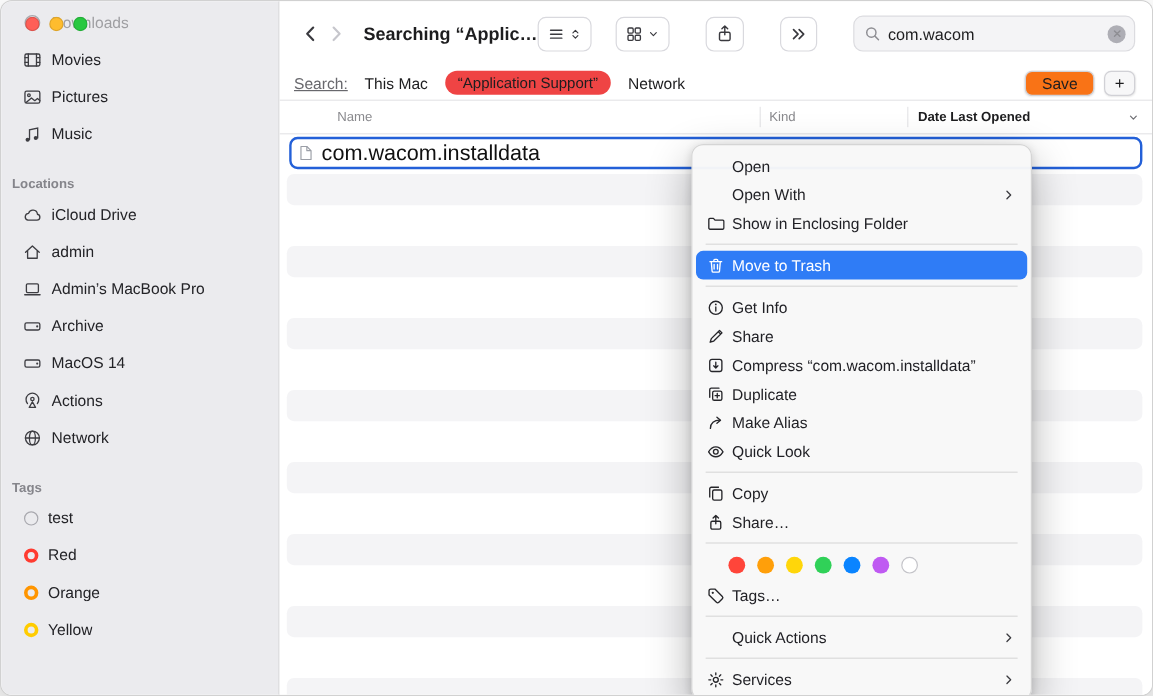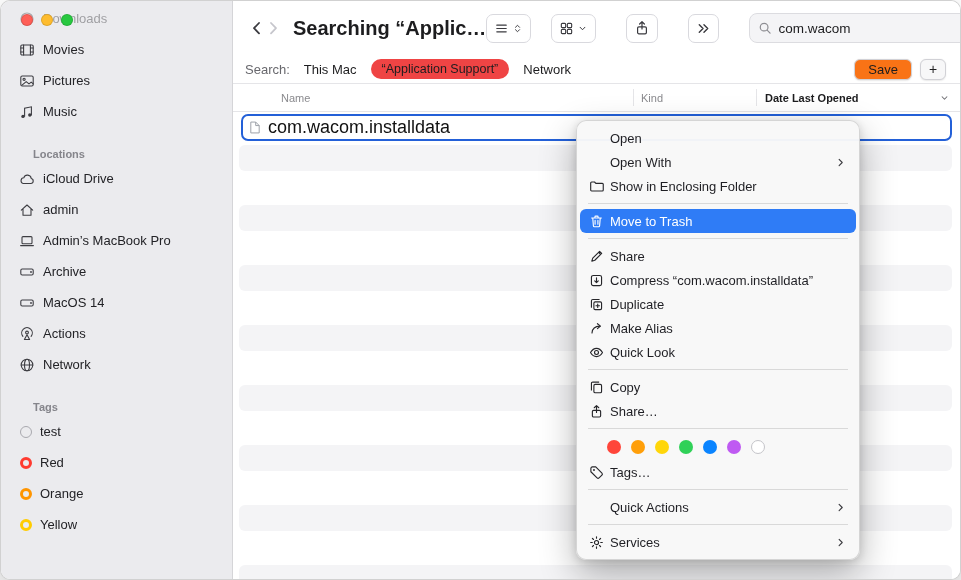--- a/index.html
+++ b/index.html
@@ -9,42 +9,42 @@
   
   .sidebar { position:absolute; left:0; top:0; bottom:0; width:232px; background:#ebebee; border-right:1px solid rgba(0,0,0,.09); padding-top:2px; }
   .traffic { position:absolute; top:13px; left:20px; display:flex; gap:8px; z-index:6; }
   .light { width:12px; height:12px; border-radius:50%; border:.5px solid rgba(0,0,0,.12); cursor:default; }
   .light.red{ background:#ff5f57; } .light.yellow{ background:#febc2e; } .light.green{ background:#28c840; }
   .sb-item { display:flex; align-items:center; height:31px; padding:0 12px 0 17px; gap:8px; font-size:13px; color:#232327; cursor:default; }
   .sb-item.obscured { opacity:.38; }
   .sb-ic { width:17px; height:16px; display:flex; align-items:center; justify-content:center; color:#3d3d42; flex:none; }
   .sb-ic svg { width:16px; height:16px; }
   .sb-lab { white-space:nowrap; overflow:hidden; text-overflow:ellipsis; }
-  .sb-header { height:36px; display:flex; align-items:flex-end; padding:0 0 3px 32px; font-size:11px; font-weight:600; color:#85858b; }
+  .sb-header { height:36px; display:flex; align-items:flex-end; padding:0 0 3px 9px; font-size:11px; font-weight:600; color:#85858b; }
   .eject { margin-left:auto; color:#6e6e73; display:flex; }
   .tagdot { width:12px; height:12px; border-radius:50%; border:3.5px solid #999; background:transparent; flex:none; margin-left:2px; }
   .tagdot.thin { border-width:1.5px; }
 
   
   .main { position:absolute; left:232px; top:0; right:0; bottom:0; background:#fff; }
   .toolbar { height:54px; display:flex; align-items:center; padding-left:16px; }
   .tb-nav { background:none; border:none; width:30px; height:30px; display:flex; align-items:center; justify-content:center; color:#3a3a3f; cursor:default; }
   .tb-nav.fwd { color:#c6c6cc; }
-  .tb-title { margin-left:12px; font-size:20px; font-weight:600; color:#1d1d1f; white-space:nowrap; }
+  .tb-title { margin-left:12px; font-size:15px; font-weight:600; color:#1d1d1f; white-space:nowrap; }
   .tb-spacer { flex:1; }
   .tb-btn { height:29px; border:1px solid #d9d9de; border-radius:7px; background:#fff; display:flex; align-items:center; justify-content:center; gap:3px; color:#3a3a3f; padding:0 7px; cursor:default; }
   .tb-btn + .tb-btn { margin-left:20px; }
   .tb-btn.gap30 { margin-left:30px; }
   .searchfield { margin-left:30px; margin-right:14px; width:235px; height:30px; background:#f4f4f6; border:1px solid #dcdce0; border-radius:8px; display:flex; align-items:center; padding:0 7px 0 8px; gap:6px; }
   .searchfield svg { flex:none; color:#8e8e93; }
   .searchfield input { flex:1; min-width:0; border:none; outline:none; background:transparent; font-size:13.5px; color:#1d1d1f; font-family:inherit; }
   .clear-btn { width:15px; height:15px; border:none; border-radius:50%; background:#aeaeb5; color:#fff; display:flex; align-items:center; justify-content:center; padding:0; cursor:default; flex:none; }
 
   .scopebar { height:29px; display:flex; align-items:center; padding:0 14px 0 12px; font-size:13px; color:#1d1d1f; border-bottom:1px solid #e5e5e8; }
-  .scope-label { color:#68686d; margin-right:14px; }
+  .scope-label { color:#68686d; margin-right:14px;text-decoration:underline; }
   .scope-opt { margin-right:14px; cursor:default; }
   .scope-pill { background:#ef4444; border-radius:12px; padding:3px 11px; font-size:12.5px; margin-right:14px; cursor:default; }
   .save-btn { margin-left:auto; font-size:13px; color:#1d1d1f; background:#f97316; border:1px solid #d1d1d6; border-radius:6px; padding:2px 13px; height:21px; box-shadow:0 .5px 1.5px rgba(0,0,0,.09); cursor:default; }
   .add-btn { margin-left:8px; width:26px; height:21px; font-size:14px; line-height:1; color:#1d1d1f; background:#f7f7f8; border:1px solid #d1d1d6; border-radius:6px; box-shadow:0 .5px 1.5px rgba(0,0,0,.09); cursor:default; }
 
   .colheader { position:relative; height:28px; border-bottom:1px solid #e5e5e8; font-size:11px; color:#8a8a8e; }
   .ch { position:absolute; top:50%; transform:translateY(-50%); cursor:default; }
   .ch.name { left:48px; } .ch.kind { left:408px; }
   .ch.date { left:532px; color:#1d1d1f; font-weight:600; display:flex; align-items:center; gap:4px; }
   .ch-sep { position:absolute; top:5px; bottom:5px; width:1px; background:#e5e5e8; }
@@ -353,20 +353,30 @@
         <svg viewBox="0 0 16 16" width="15" height="15" fill="none" stroke="currentColor" stroke-width="1.2" stroke-linecap="round" stroke-linejoin="round">
             <path d="M2.8 4.3h10.4M6.3 4.3V3.1a.8.8 0 0 1 .8-.8h1.8a.8.8 0 0 1 .8.8v1.2M4 4.3l.7 8.4a1 1 0 0 0 1 .9h4.6a1 1 0 0 0 1-.9l.7-8.4M6.5 6.8v4M9.5 6.8v4"></path>
           </svg>
       </span>
       <span>Move to Trash</span>
     </div>
     <div class="msep"></div>
 
     <div class="mi">
       <span class="mic">
+        <svg viewBox="0 0 16 16" width="15" height="15" fill="none" stroke="currentColor" stroke-width="1.2" stroke-linecap="round">
+            <circle cx="8" cy="8" r="5.8"></circle>
+            <path d="M8 7.2v3.6"></path>
+            <circle cx="8" cy="5" r=".8" fill="currentColor" stroke="none"></circle>
+          </svg>
+      </span>
+      <span>Get Info</span>
+    </div>
+    <div class="mi">
+      <span class="mic">
         <svg viewBox="0 0 16 16" width="15" height="15" fill="none" stroke="currentColor" stroke-width="1.2" stroke-linejoin="round">
             <path d="M3 13l1-3.2L11.3 2.5l2.2 2.2L6.2 12Z"></path>
             <path d="M10.2 3.6l2.2 2.2"></path>
           </svg>
       </span>
       <span>Share</span>
     </div>
     <div class="mi">
       <span class="mic">
         <svg viewBox="0 0 16 16" width="15" height="15" fill="none" stroke="currentColor" stroke-width="1.2" stroke-linecap="round" stroke-linejoin="round">

